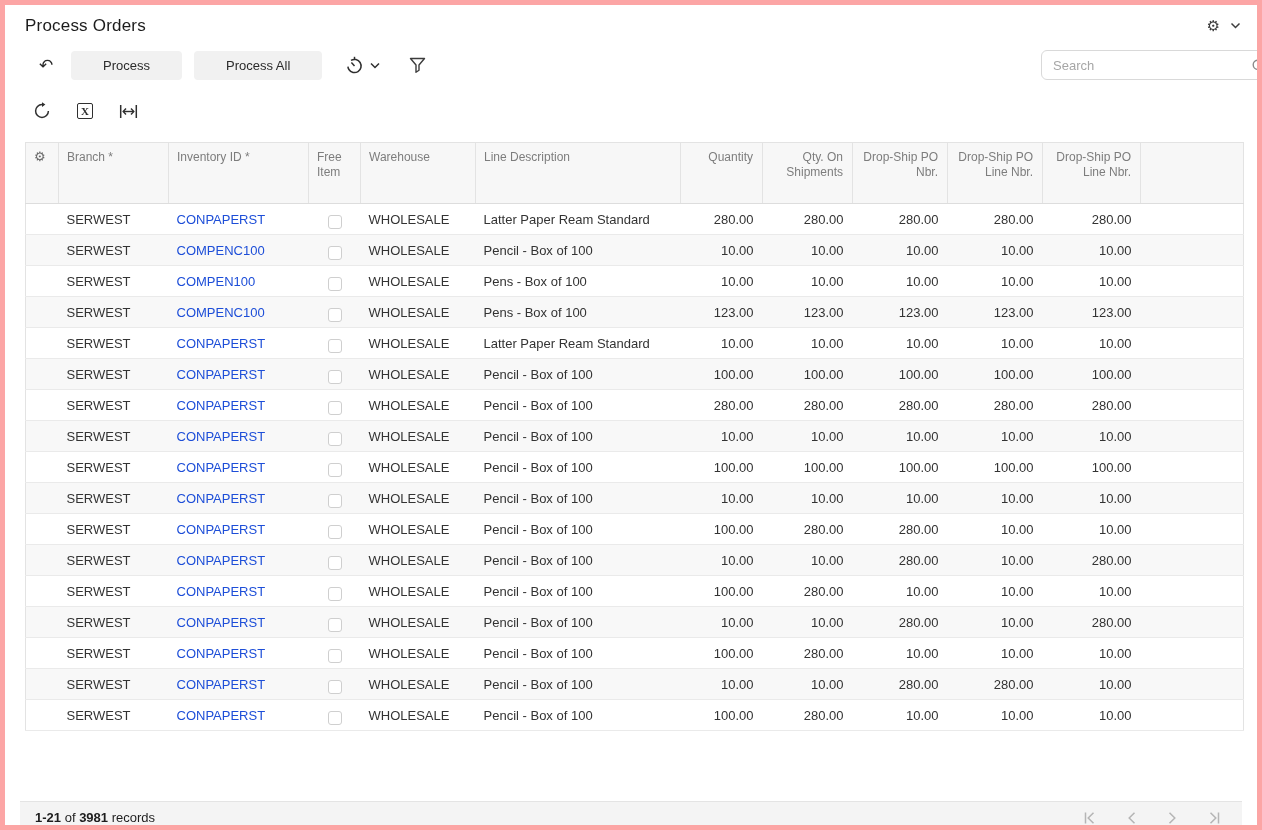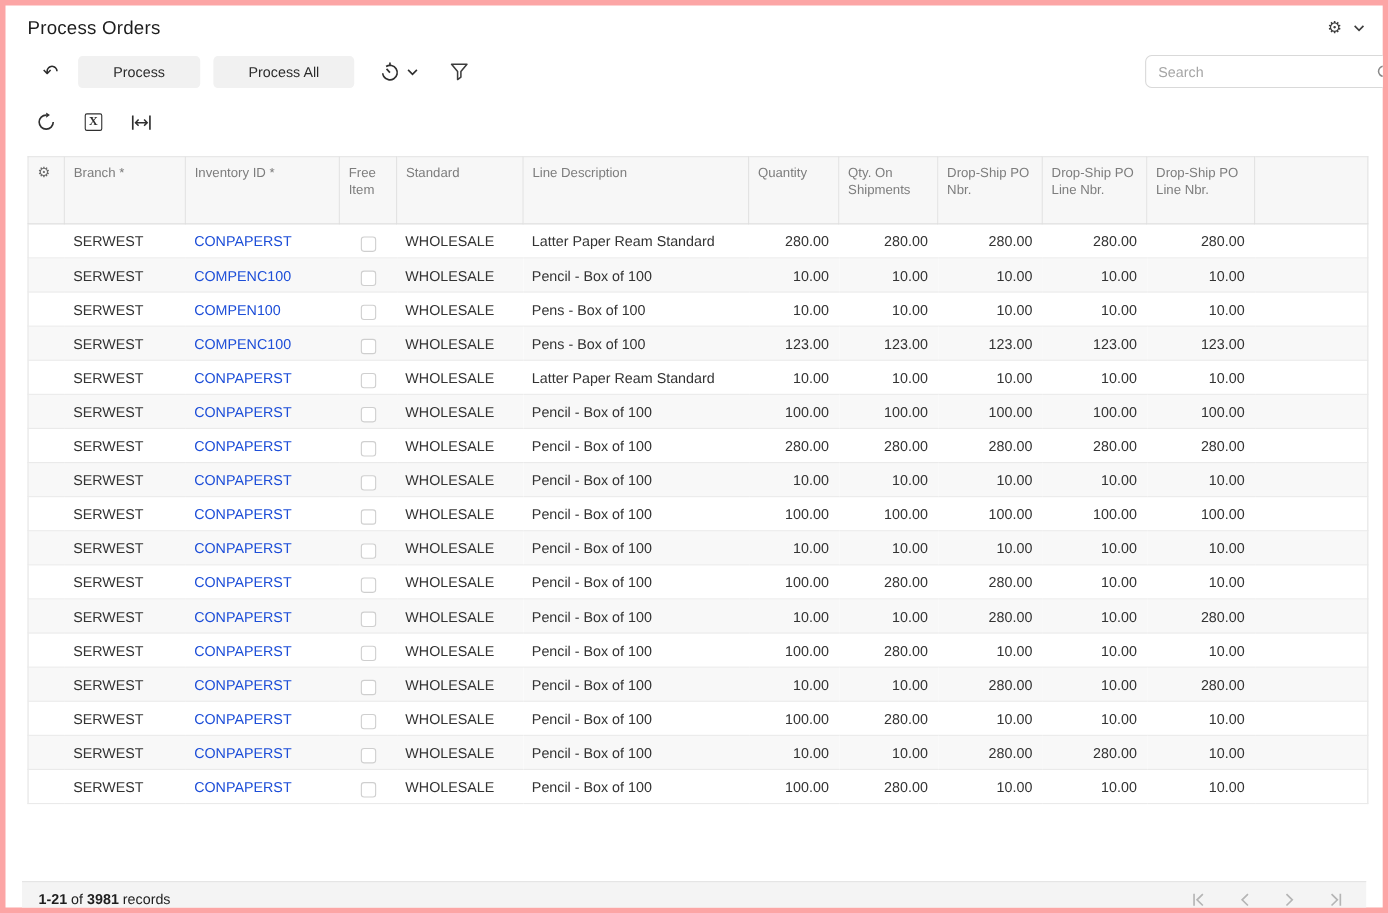--- a/index.html
+++ b/index.html
@@ -54,21 +54,21 @@
   .grid {
     position:absolute; left:20px; top:137px; width:1218px;
     border-collapse:collapse; table-layout:fixed;
     font-size:13px; color:#333;
   }
   .grid thead th {
     background:#f7f7f7; border:1px solid #e3e3e3; border-bottom:1px solid #ddd;
     height:61px; vertical-align:top; padding:7px 8px;
     font-weight:normal; font-size:12px; line-height:15px; color:#7d7d7d; text-align:left;
   }
-  .grid thead th.num { text-align:left; padding-right:9px; }
+  .grid thead th.num { text-align:right; padding-right:9px; }
   .grid tbody td {
     height:31px; padding:0 8px; border-bottom:1px solid #eaeaea;
     white-space:nowrap; overflow:hidden;
   }
   .grid tbody td:first-child { border-left:1px solid #e3e3e3; }
   .grid tbody td:last-child { border-right:1px solid #e3e3e3; }
   .grid tbody tr:nth-child(even) td { background:#f8f8f8; }
   .grid td.num { text-align:right; padding-right:9px; }
   .grid td.c-free { text-align:center; }
   .link { color:#1d4ed8; text-decoration:none; cursor:pointer; }
@@ -171,21 +171,21 @@
         <col style="width:95px">
         <col style="width:98px">
         <col style="width:103px">
     </colgroup>
     <thead>
       <tr>
         <th><span class="hdr-gear">⚙</span></th>
         <th>Branch *</th>
         <th>Inventory ID *</th>
         <th>Free Item</th>
-        <th>Standard</th>
+        <th>Warehouse</th>
         <th>Line Description</th>
         <th class="num">Quantity</th>
         <th class="num">Qty. On Shipments</th>
         <th class="num">Drop-Ship PO Nbr.</th>
         <th class="num">Drop-Ship PO Line Nbr.</th>
         <th class="num">Drop-Ship PO Line Nbr.</th>
         <th></th>
       </tr>
     </thead>
     <tbody>

